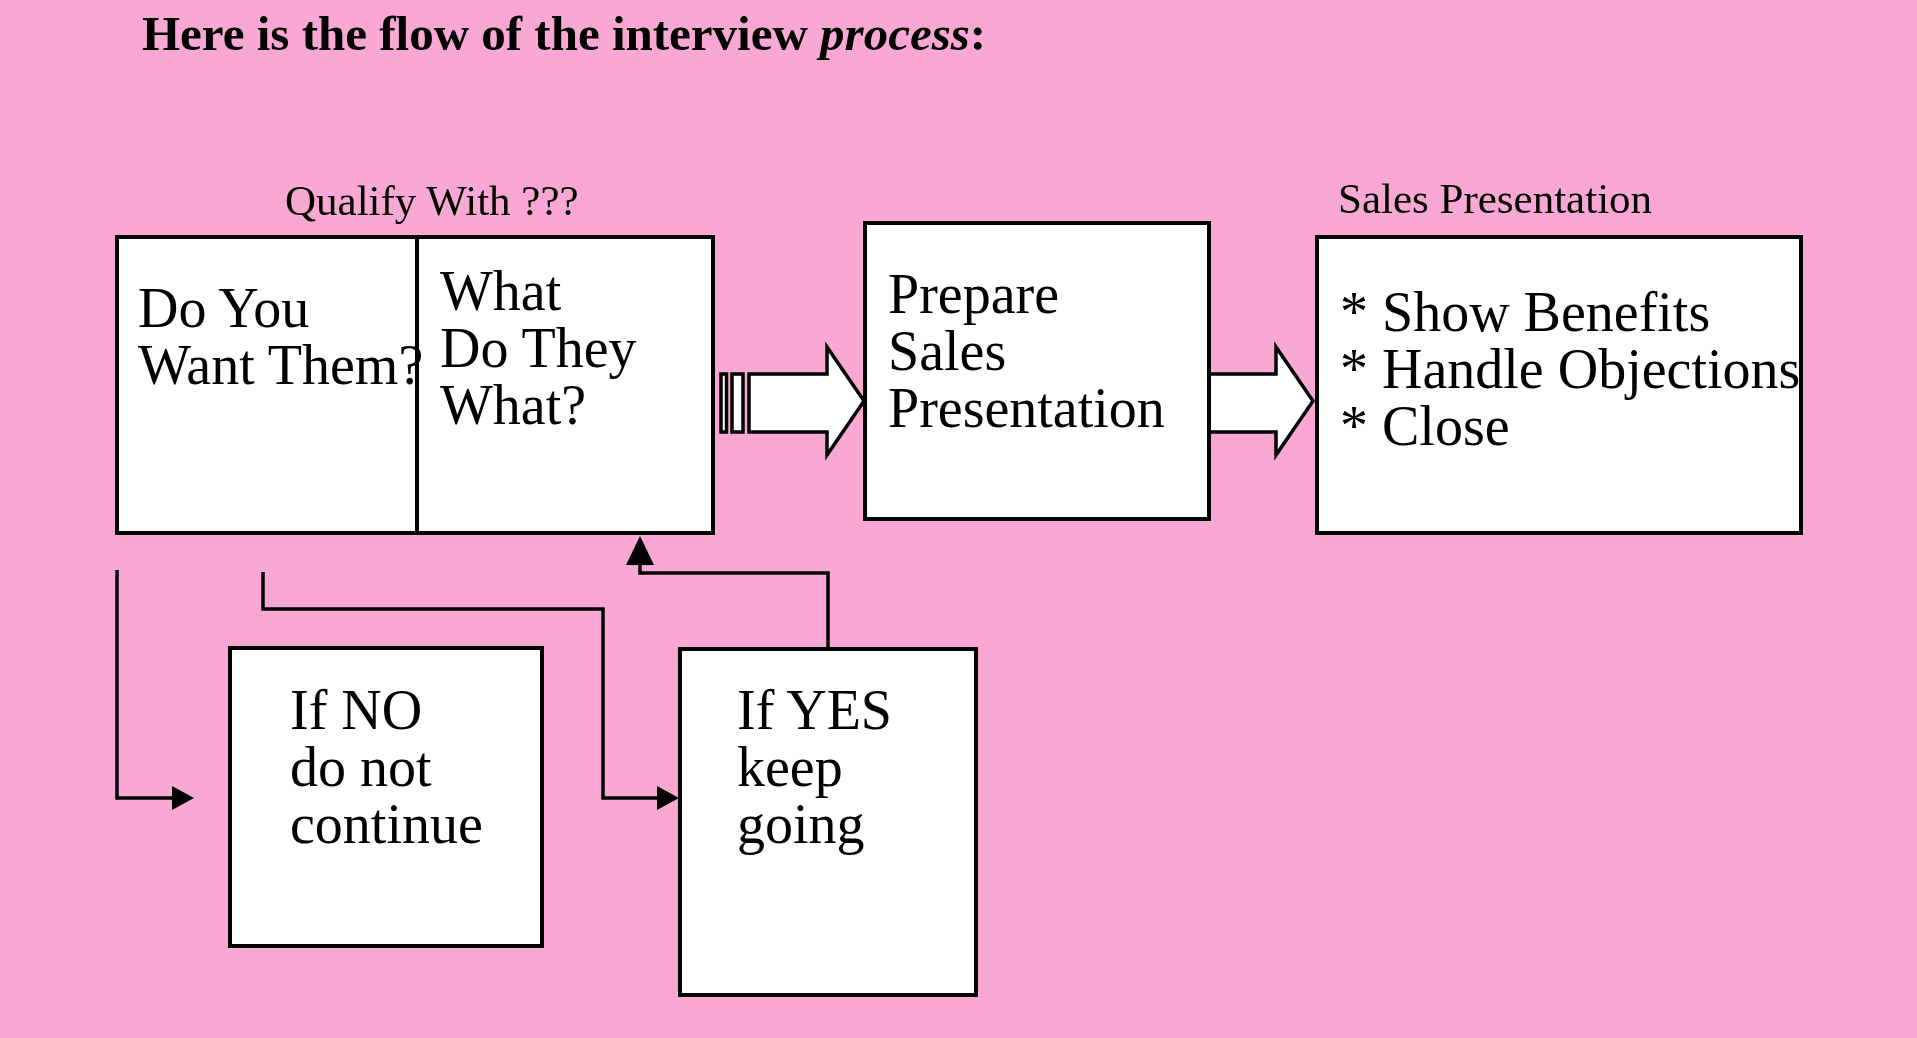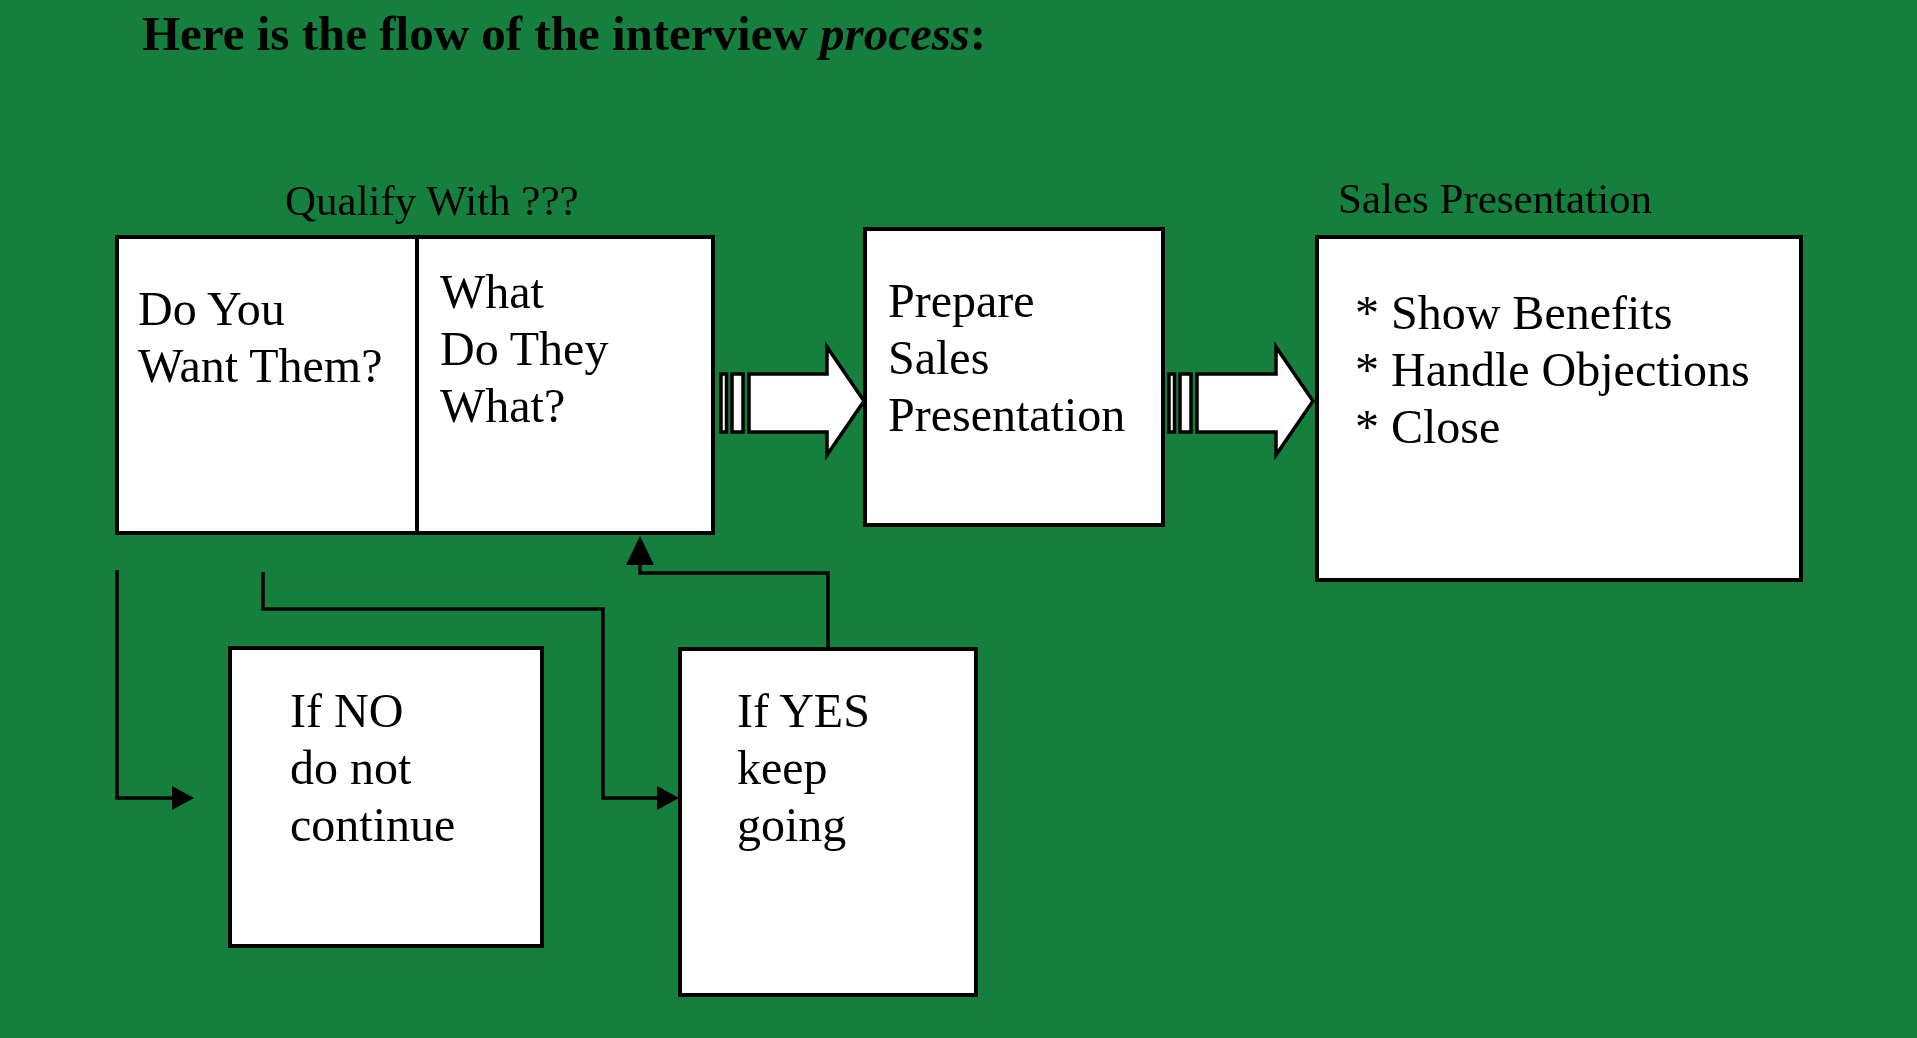--- a/index.html
+++ b/index.html
@@ -1,40 +1,40 @@
 <!DOCTYPE html>
 <html><head>
 <meta charset="utf-8">
 <style>
   html,body{margin:0;padding:0;background:#888;}
   #canvas{
-    position:relative;width:1917px;height:1038px;background:#15803d;
+    position:relative;width:1917px;height:1038px;background:#f9a8d4;
     font-family:"Liberation Serif","DejaVu Serif",serif;color:#000;overflow:hidden;
   }
   #overlay{position:absolute;left:0;top:0;width:1917px;height:1038px;}
   .title{
     position:absolute;left:142px;top:5px;font-size:49px;font-weight:bold;
     line-height:58px;white-space:nowrap;
   }
   .title .em{font-style:italic;}
   .flowlabel{
     position:absolute;font-size:43px;line-height:50px;white-space:nowrap;
   }
   #qualify-label{left:285px;top:176px;}
   #sales-label{left:1338px;top:174px;}
   .box{
     position:absolute;border:4px solid #000;background:#fff;box-sizing:border-box;
-    font-size:48px;line-height:57px;
+    font-size:56px;line-height:57px;
   }
   .box .line{white-space:nowrap;}
   #box12{left:115px;top:235px;width:600px;height:300px;display:flex;}
   #box12 .cell1{width:296px;padding:41px 0 0 19px;box-sizing:border-box;}
   #box12 .cell2{width:296px;border-left:4px solid #000;padding:24px 0 0 21px;box-sizing:border-box;}
-  #box3{left:863px;top:227px;width:302px;height:300px;padding:41px 0 0 21px;}
-  #box4{left:1315px;top:235px;width:488px;height:347px;padding:45px 0 0 36px;}
+  #box3{left:863px;top:221px;width:348px;height:300px;padding:41px 0 0 21px;}
+  #box4{left:1315px;top:235px;width:488px;height:300px;padding:45px 0 0 21px;}
   #box-no{left:228px;top:646px;width:316px;height:302px;padding:32px 0 0 58px;}
   #box-yes{left:678px;top:647px;width:300px;height:350px;padding:31px 0 0 55px;}
 </style>
 </head>
 <body>
 
 <div id="canvas">
 
   <svg id="overlay" viewBox="0 0 1917 1038" xmlns="http://www.w3.org/2000/svg">
 

